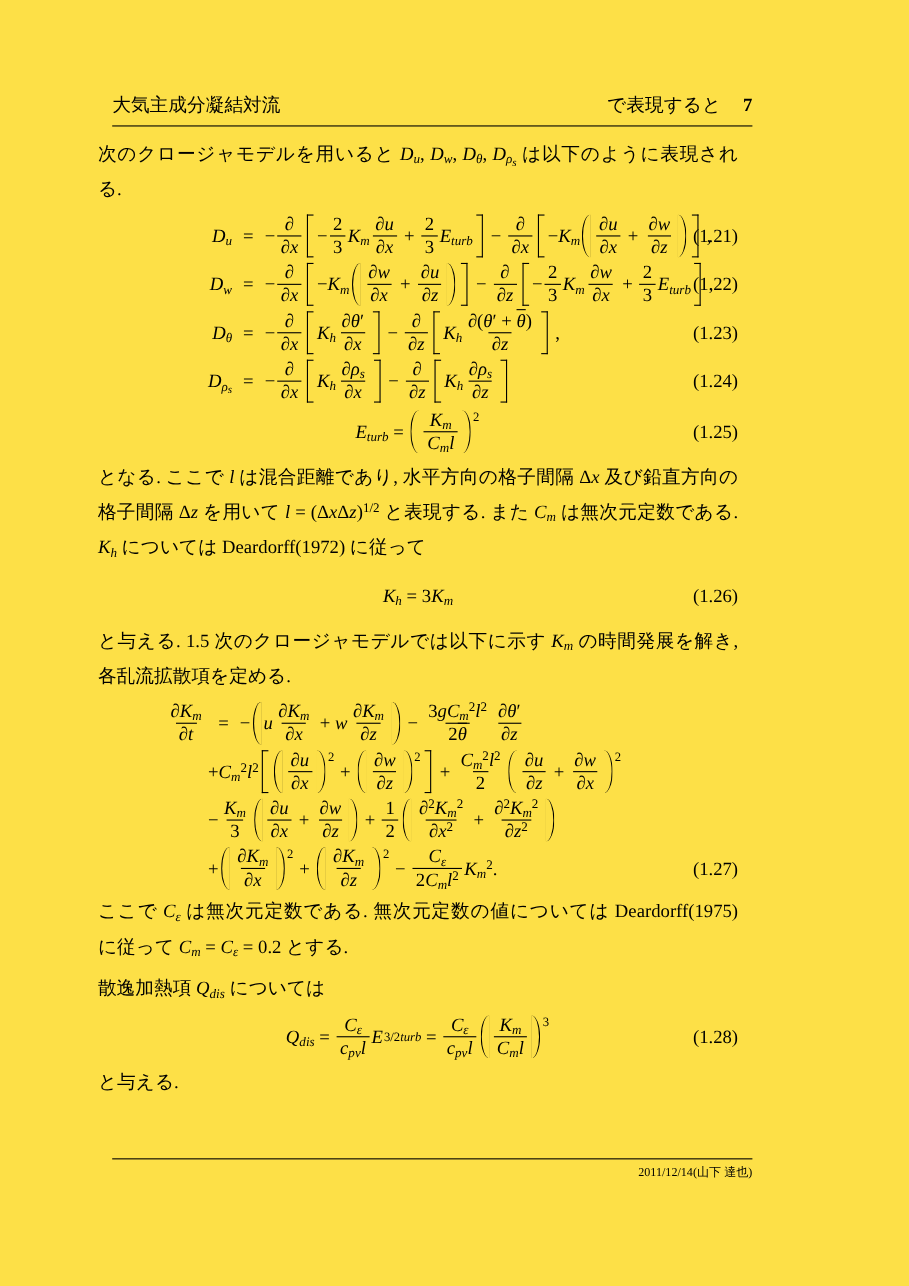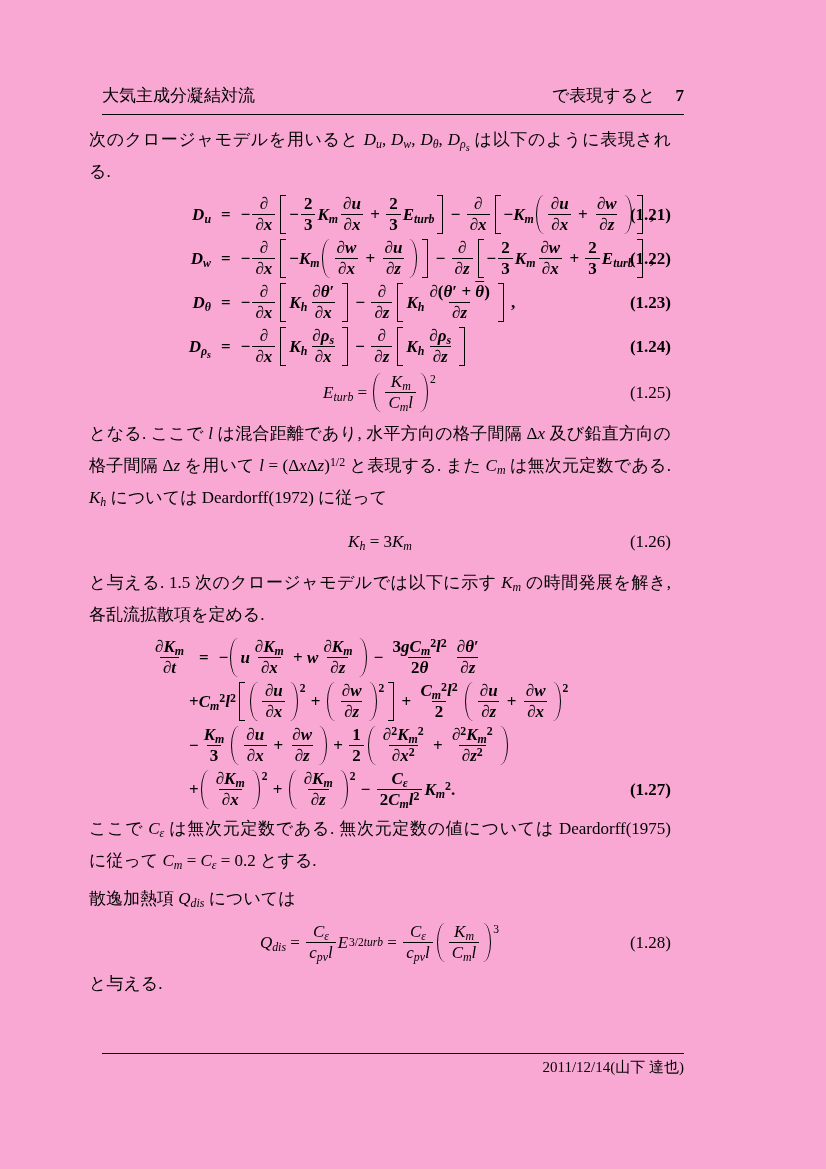--- a/index.html
+++ b/index.html
@@ -1,29 +1,29 @@
 <!DOCTYPE html>
 <html><head>
 <meta charset="utf-8">
 <style>
   html,body{margin:0;padding:0;background:#fff;}
-  .page{position:relative;width:826px;height:1169px;background:#f9a8d4;color:#000;
+  .page{position:relative;width:826px;height:1169px;background:#fde047;color:#000;
         font-family:"Liberation Serif","DejaVu Serif",serif;font-size:17px;overflow:hidden;}
   
   .header{position:absolute;left:102px;top:84px;width:582px;display:flex;align-items:baseline;
           border-bottom:1.5px solid #000;padding-bottom:7px;
           font-family:"Liberation Sans","DejaVu Sans",sans-serif;font-size:17px;}
   .h-left{flex:1;}
   .h-right{margin-right:20px;}
   .h-page{font-weight:bold;font-family:"Liberation Serif","DejaVu Serif",serif;}
   
   .main{position:absolute;left:89px;top:124px;width:582px;}
   .para{margin:0 0 6px 0;line-height:1.88;text-align:justify;}
   
-  .eq{position:relative;display:flex;align-items:center;flex-wrap:nowrap;margin:2px 0;min-height:42px;font-weight:bold;}
+  .eq{position:relative;display:flex;align-items:center;flex-wrap:nowrap;margin:2px 0;min-height:42px;}
   .eqc{position:relative;display:flex;align-items:center;justify-content:center;flex-wrap:nowrap;margin:3px 0;min-height:44px;}
   .eq .no,.eqc .no{position:absolute;right:0;top:50%;transform:translateY(-50%);font-style:normal;}
   .lhs{display:flex;justify-content:flex-end;align-items:center;}
   .rel{margin:0 10px;}
   .rhs,.ebody{display:flex;align-items:center;flex-wrap:nowrap;}
   .g1{margin-left:88px;}
   .g1 .lhs{min-width:34px;}
   .g27r1{margin-left:61px;}
   .g27c{margin-left:100px;align-items:center;}
   .t{white-space:pre;}
@@ -41,21 +41,21 @@
   .pb{align-self:stretch;width:7px;margin:1px 2px;}
   .pb.l{border-left:1.5px solid #000;border-radius:100% 0 0 100% / 50% 0 0 50%;}
   .pb.r{border-right:1.5px solid #000;border-radius:0 100% 100% 0 / 0 50% 50% 0;}
   .sup{align-self:flex-start;font-size:0.68em;line-height:1;margin:2px 1px 0 0;}
   .ss{display:inline-flex;flex-direction:row;align-items:flex-start;font-size:0.68em;
       line-height:1.2;margin-left:1px;}
   .ol{text-decoration:overline;}
   
   .footer{position:absolute;left:102px;top:1053px;width:582px;}
   .f-rule{border-top:1px solid #000;height:0;}
-  .f-credit{text-align:right;font-size:15px;padding-top:4px;}
+  .f-credit{text-align:right;font-size:11px;padding-top:4px;}
 </style>
 </head>
 <body>
 
 <div class="page">
 
   <div class="header">
     <span class="h-left">大気主成分凝結対流</span>
     <span class="h-right">で表現すると</span>
     <span class="h-page">7</span>

